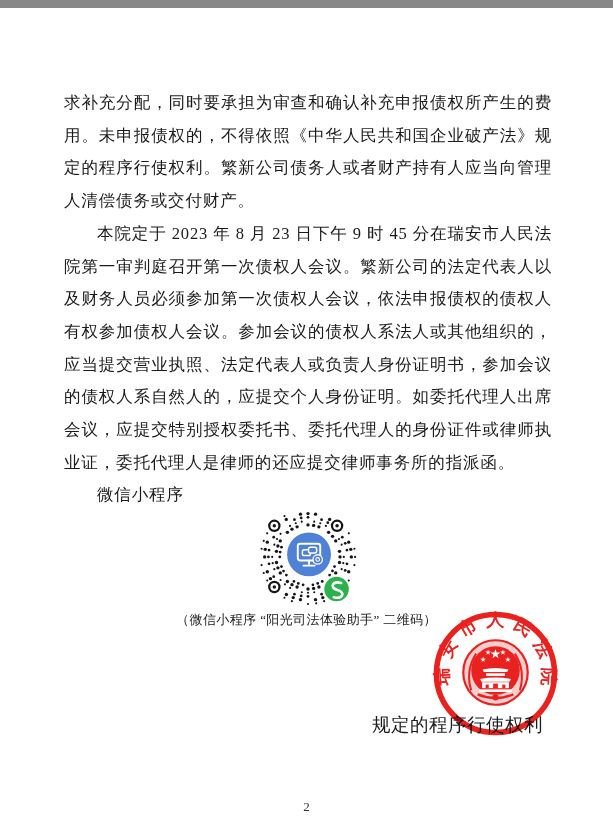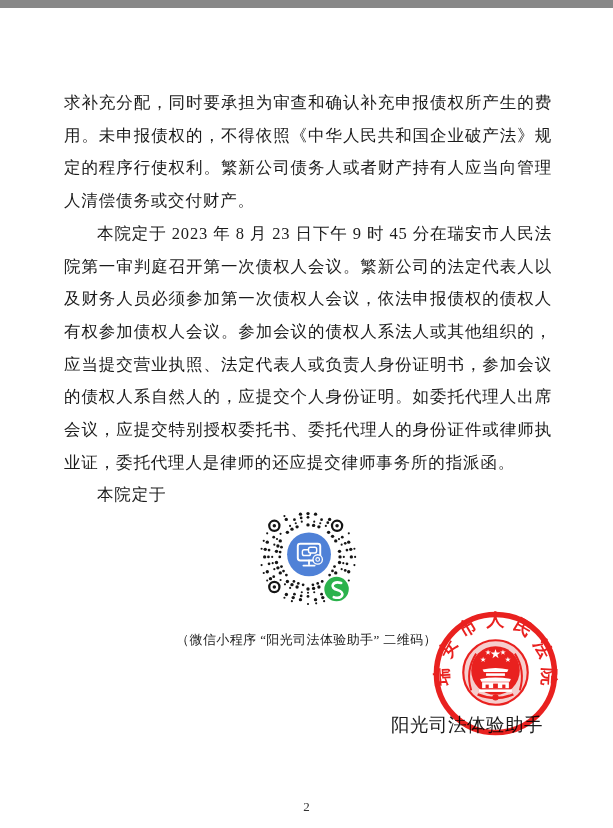--- a/index.html
+++ b/index.html
@@ -26,21 +26,21 @@
   }
   .text-block p.indent{ text-indent:2em; }
   .qr-wrap{
     position:absolute;
     left:0;right:0;top:502px;
     display:flex;justify-content:center;
     transform:translateX(1px);
   }
   .qr-caption{
     position:absolute;
-    left:0;top:623px;width:100%;
+    left:0;top:603px;width:100%;
     text-align:center;
     font-size:13px;
     letter-spacing:0.4px;
   }
   .date-line{
     position:absolute;
     top:704px;right:70px;
     font-size:18.5px;
     letter-spacing:0.5px;
   }
@@ -60,21 +60,21 @@
   }
 </style>
 </head>
 <body>
 
 <div class="page">
 
   <div class="text-block">
     <p>求补充分配，同时要承担为审查和确认补充申报债权所产生的费用。未申报债权的，不得依照《中华人民共和国企业破产法》规定的程序行使权利。繁新公司债务人或者财产持有人应当向管理人清偿债务或交付财产。</p>
     <p class="indent">本院定于 2023 年 8 月 23 日下午 9 时 45 分在瑞安市人民法院第一审判庭召开第一次债权人会议。繁新公司的法定代表人以及财务人员必须参加第一次债权人会议，依法申报债权的债权人有权参加债权人会议。参加会议的债权人系法人或其他组织的，应当提交营业执照、法定代表人或负责人身份证明书，参加会议的债权人系自然人的，应提交个人身份证明。如委托代理人出席会议，应提交特别授权委托书、委托代理人的身份证件或律师执业证，委托代理人是律师的还应提交律师事务所的指派函。</p>
-    <p class="indent">本院定于</p>
+    <p class="indent">微信小程序</p>
   </div>
 
   <div class="qr-wrap">
     <svg width="102" height="102" viewBox="0 0 100 100">
       <g id="qr-dots">
           <circle cx="81.4" cy="46.0" r="1.65" fill="var(--qr-dot)"></circle>
           <circle cx="85.1" cy="46.0" r="1.05" fill="var(--qr-dot)"></circle>
           <circle cx="92.5" cy="46.0" r="1.65" fill="var(--qr-dot)"></circle>
           <circle cx="96.2" cy="46.0" r="1.05" fill="var(--qr-dot)"></circle>
           <circle cx="80.9" cy="51.5" r="1.65" fill="var(--qr-dot)"></circle>
@@ -211,21 +211,21 @@
       </g>
       <g>
         <circle cx="78" cy="77.5" r="12" fill="var(--qr-green)"></circle>
         <path d="M82.5 71.5 c-8.5,-2.2 -12,4.6 -3.6,7 c8.4,2.4 4.9,9.2 -3.6,7" fill="none" stroke="#fff" stroke-width="2.6" stroke-linecap="round"></path>
       </g>
     </svg>
   </div>
 
   <div class="qr-caption">（微信小程序 “阳光司法体验助手” 二维码）</div>
 
-  <div class="date-line">阳光司法体验助手</div>
+  <div class="date-line">规定的程序行使权利</div>
 
   <svg class="seal" viewBox="0 0 130 130">
     <defs>
       <g id="star">
         <polygon points="0,-1 0.224,-0.309 0.951,-0.309 0.363,0.118 0.588,0.809 0,0.382 -0.588,0.809 -0.363,0.118 -0.951,-0.309 -0.224,-0.309"></polygon>
       </g>
     </defs>
     <circle cx="65" cy="65" r="59.5" fill="none" stroke="var(--seal-red)" stroke-width="5.6"></circle>
     <path id="sealArc" d="M 19.9 81.4 A 48 48 0 1 1 110.1 81.4" fill="none"></path>
     <text font-size="18" font-weight="bold" fill="var(--seal-red)" font-family="'Liberation Serif','DejaVu Serif',serif">

